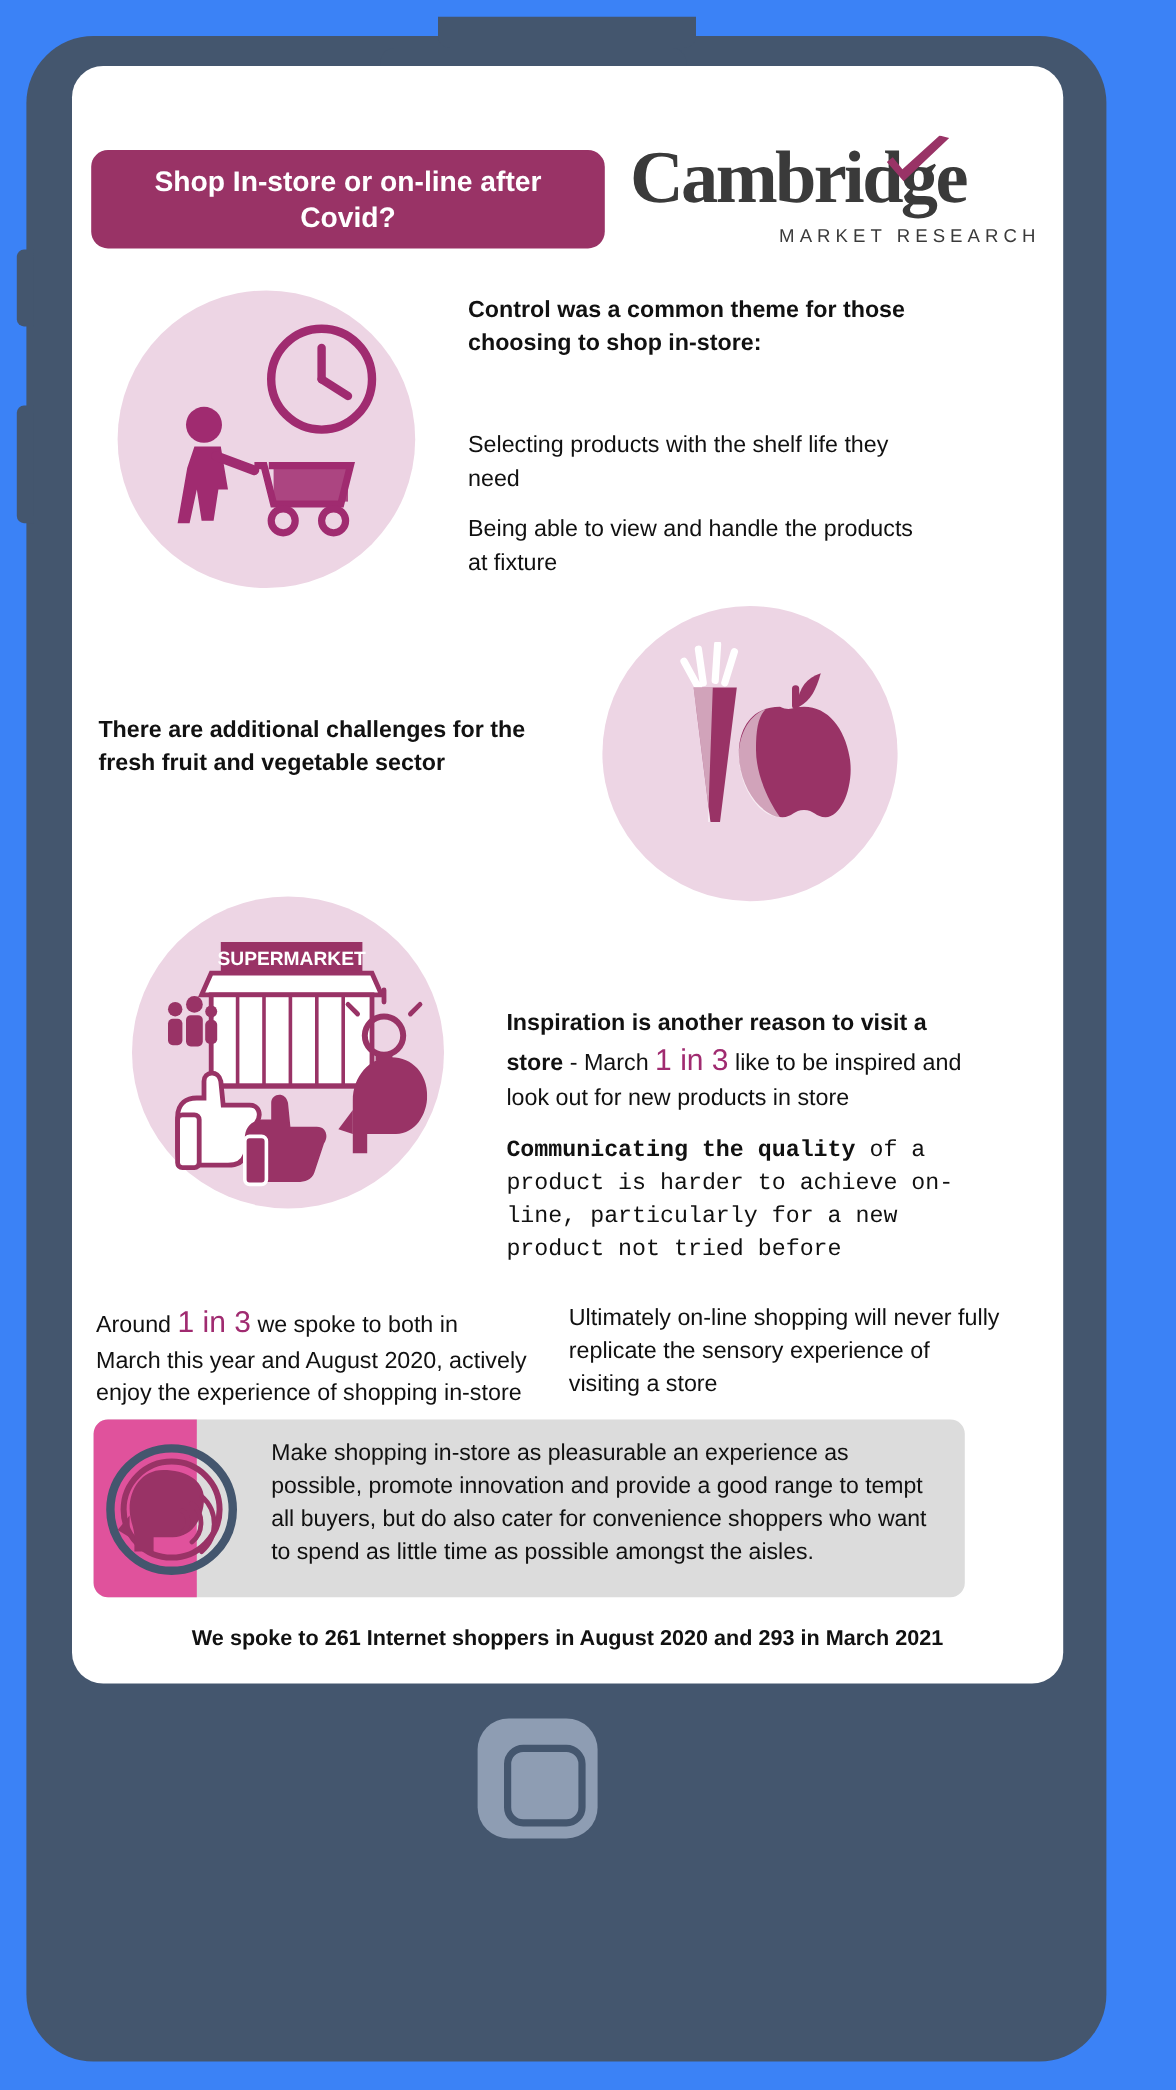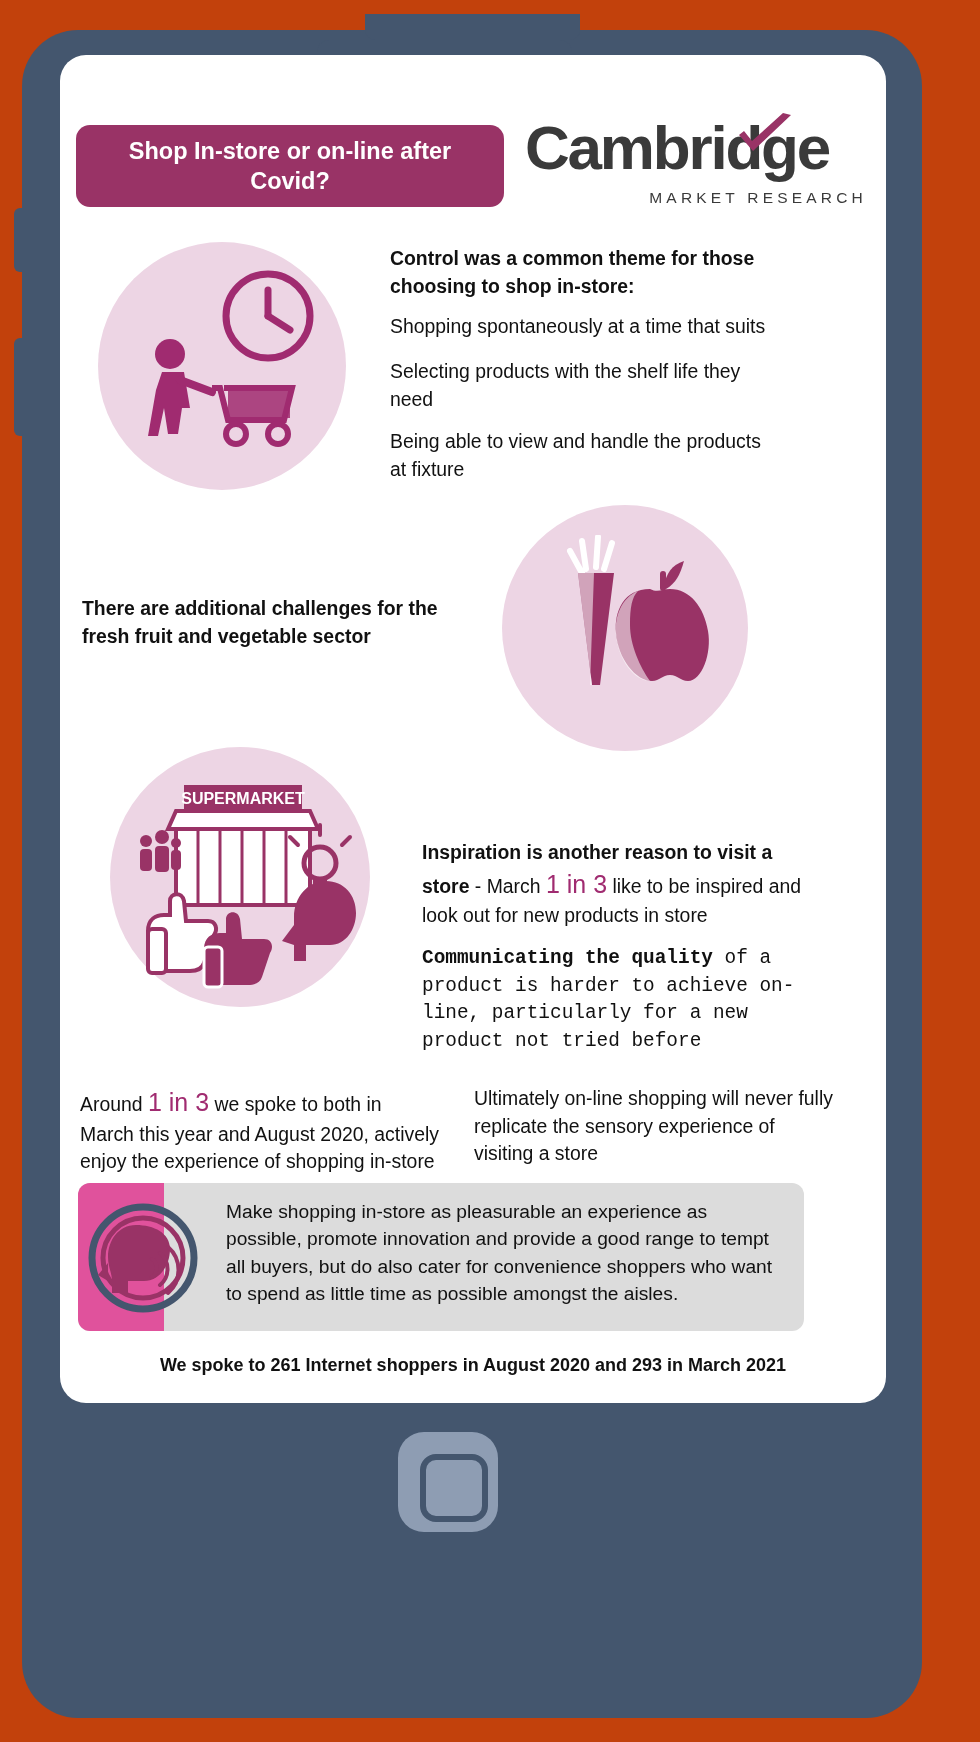--- a/index.html
+++ b/index.html
@@ -2,21 +2,21 @@
 <html><head>
 <meta charset="utf-8">
 <style>
   * { box-sizing: border-box; margin: 0; padding: 0; }
   html, body {
     width: 980px; height: 1742px;
     background: #ffffff;
     font-family: "Liberation Sans", sans-serif;
     overflow: hidden;
   }
-  #stage { position: relative; width: 980px; height: 1742px; background:#c2410c; }
+  #stage { position: relative; width: 980px; height: 1742px; background:#3b82f6; }
 
   
   .phone-body{
     position:absolute; left:22px; top:30px; width:900px; height:1688px;
     background:#44566e; border-radius:56px;
   }
   .phone-notch-bar{
     position:absolute; left:365px; top:14px; width:215px; height:26px;
     background:#44566e; border-radius:0 0 10px 10px;
   }
@@ -62,21 +62,21 @@
     display:flex; align-items:center; justify-content:center; text-align:center;
     color:#ffffff; font-weight:bold; font-size:23.5px; line-height:1.28;
     padding:0 26px;
   }
   .logo{
     position:absolute; left:465px; top:62px; width:345px; height:100px;
   }
   .logo-word{
     position:absolute; left:0; top:0; width:345px;
     font-size:62px; font-weight:bold; letter-spacing:-2.2px;
-    color:#3a3a3a; line-height:1;
+    color:#3a3a3a; line-height:1;font-family:Liberation Serif, serif;
   }
   .logo-tick{
     position:absolute; left:212px; top:-4px; width:56px; height:44px;
   }
   .logo-sub{
     position:absolute; left:52px; top:72px; width:290px;
     font-size:15.5px; letter-spacing:4.2px; color:#3a3a3a; font-weight:normal;text-align:right;
   }
 
   
@@ -145,21 +145,20 @@
       <path d="M34 104 L56 104 L62 140 L54 140 L50 166 L40 166 L36 140 L30 168 L20 168 L28 122 Z" fill="#a02b70"></path>
       <line x1="52" y1="112" x2="84" y2="124" stroke="#a02b70" stroke-width="8" stroke-linecap="round"></line>
 
       <path d="M84 120 L92 120 L100 152 L156 152 L164 120 L96 120" fill="none" stroke="#a02b70" stroke-width="6"></path>
       <rect x="100" y="122" width="62" height="28" fill="#a02b70" opacity="0.85"></rect>
       <circle cx="108" cy="166" r="10" fill="none" stroke="#a02b70" stroke-width="6"></circle>
       <circle cx="150" cy="166" r="10" fill="none" stroke="#a02b70" stroke-width="6"></circle>
     </svg>
 
     <div class="txt b" style="left:330px; top:190px; width:390px;">Control was a common theme for those choosing to shop in-store:</div>
-    <div class="txt" style="left:330px; top:258px; width:400px;">Shopping spontaneously at a time that suits</div>
     <div class="txt" style="left:330px; top:303px; width:380px;">Selecting products with the shelf life they need</div>
     <div class="txt" style="left:330px; top:373px; width:390px;">Being able to view and handle the products at fixture</div>
 
     <div class="circ" style="left:442px; top:450px; width:246px; height:246px;"></div>
     <svg style="position:absolute; left:482px; top:480px; width:170px; height:186px;" viewBox="0 0 170 186">
 
       <path d="M40 6 L44 34 M56 2 L54 32 M70 8 L62 34 M28 16 L40 38" stroke="#ffffff" stroke-width="6" fill="none" stroke-linecap="round"></path>
 
       <path d="M36 38 L72 38 L58 150 L50 150 Z" fill="#993366"></path>
       <path d="M36 38 L52 38 L48 150 L50 150 Z" fill="#ffffff" opacity="0.55"></path>

